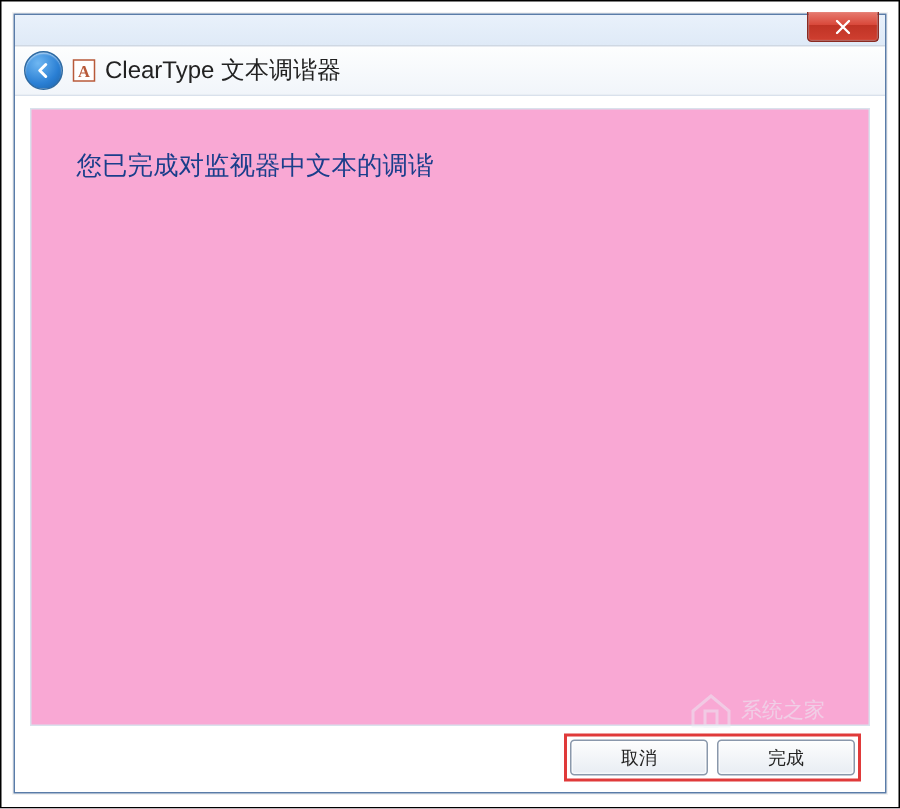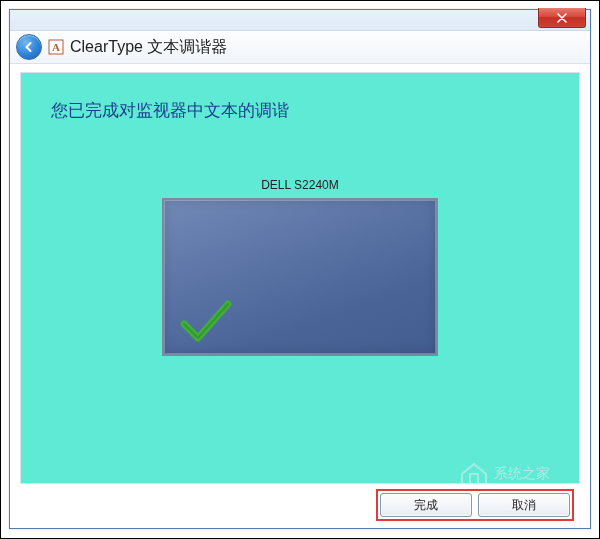--- a/index.html
+++ b/index.html
@@ -82,21 +82,21 @@
     font-size: 16px;
     color: #222;
   }
   .content {
     position: absolute;
     left: 10px;
     right: 10px;
     top: 62px;
     bottom: 44px;
     border: 1px solid #d9e1ec;
-    background: #5eead4;
+    background: #f9a8d4;
     padding: 26px 30px 10px 30px;
     box-sizing: border-box;
   }
   .heading {
     color: #1a3e8b;
     font-size: 17px;
     font-weight: 400;
     margin-bottom: 56px;
   }
   .monitor-block {
@@ -187,40 +187,31 @@
           <rect x="1" y="1" width="14" height="14" fill="#fff" stroke="#b85a3a" stroke-width="1"></rect>
           <text x="8" y="12" text-anchor="middle" font-size="11" font-family="Georgia,serif" fill="#b85a3a" font-weight="bold">A</text>
         </svg>
       </div>
       <div class="app-title">ClearType 文本调谐器</div>
     </div>
 
     <div class="content">
       <div class="heading">您已完成对监视器中文本的调谐</div>
 
-      <div class="monitor-block">
-        <div class="monitor-label">DELL S2240M</div>
-        <div class="monitor-frame">
-          <svg class="checkmark" width="56" height="48" viewBox="0 0 56 48">
-            <path d="M6 26 L20 40 L50 6" stroke="#3fae3a" stroke-width="7" fill="none" stroke-linecap="round" stroke-linejoin="round"></path>
-            <path d="M6 26 L20 40 L50 6" stroke="#2e8a2a" stroke-width="2" fill="none" stroke-linecap="round" stroke-linejoin="round" opacity="0.6"></path>
-          </svg>
-        </div>
-      </div>
     </div>
 
     <svg class="watermark" width="120" height="32" viewBox="0 0 120 32">
       <g fill="none" stroke="#ffffff" stroke-width="2" opacity="0.9">
         <path d="M4 18 L16 8 L28 18 L28 28 L4 28 Z" stroke="#e9eef5"></path>
         <rect x="12" y="18" width="8" height="10" stroke="#e9eef5"></rect>
       </g>
       <text x="36" y="22" font-size="14" fill="#e9eef5" font-family="Microsoft YaHei,sans-serif">系统之家</text>
     </svg>
 
     <div class="footer">
       <div class="btn-highlight">
+        <div class="win-btn">取消</div>
         <div class="win-btn">完成</div>
-        <div class="win-btn">取消</div>
       </div>
     </div>
 
   </div>
 </div>
 
 </body></html>

